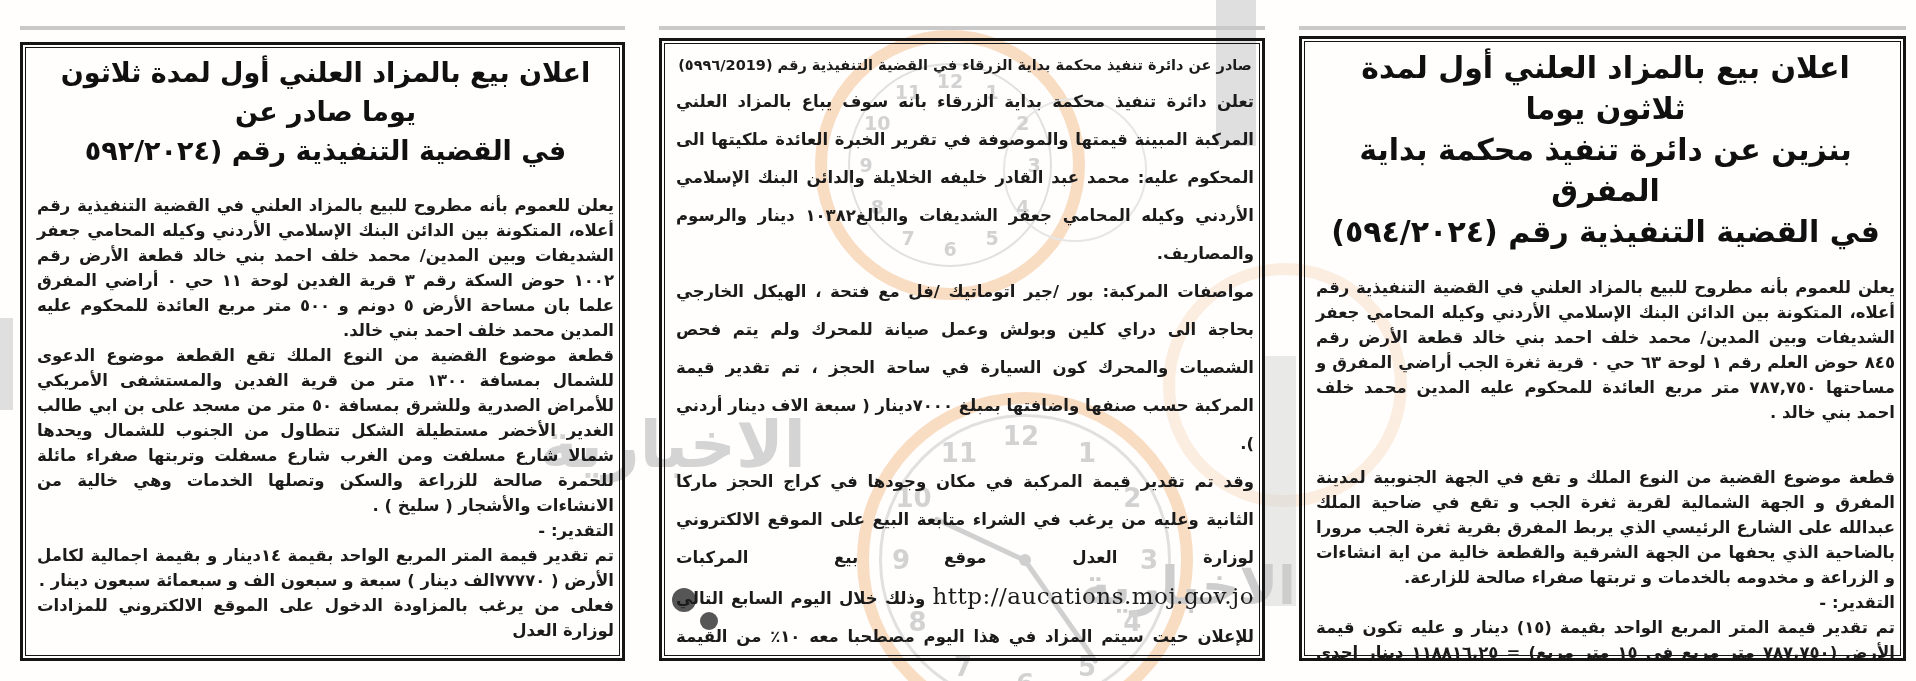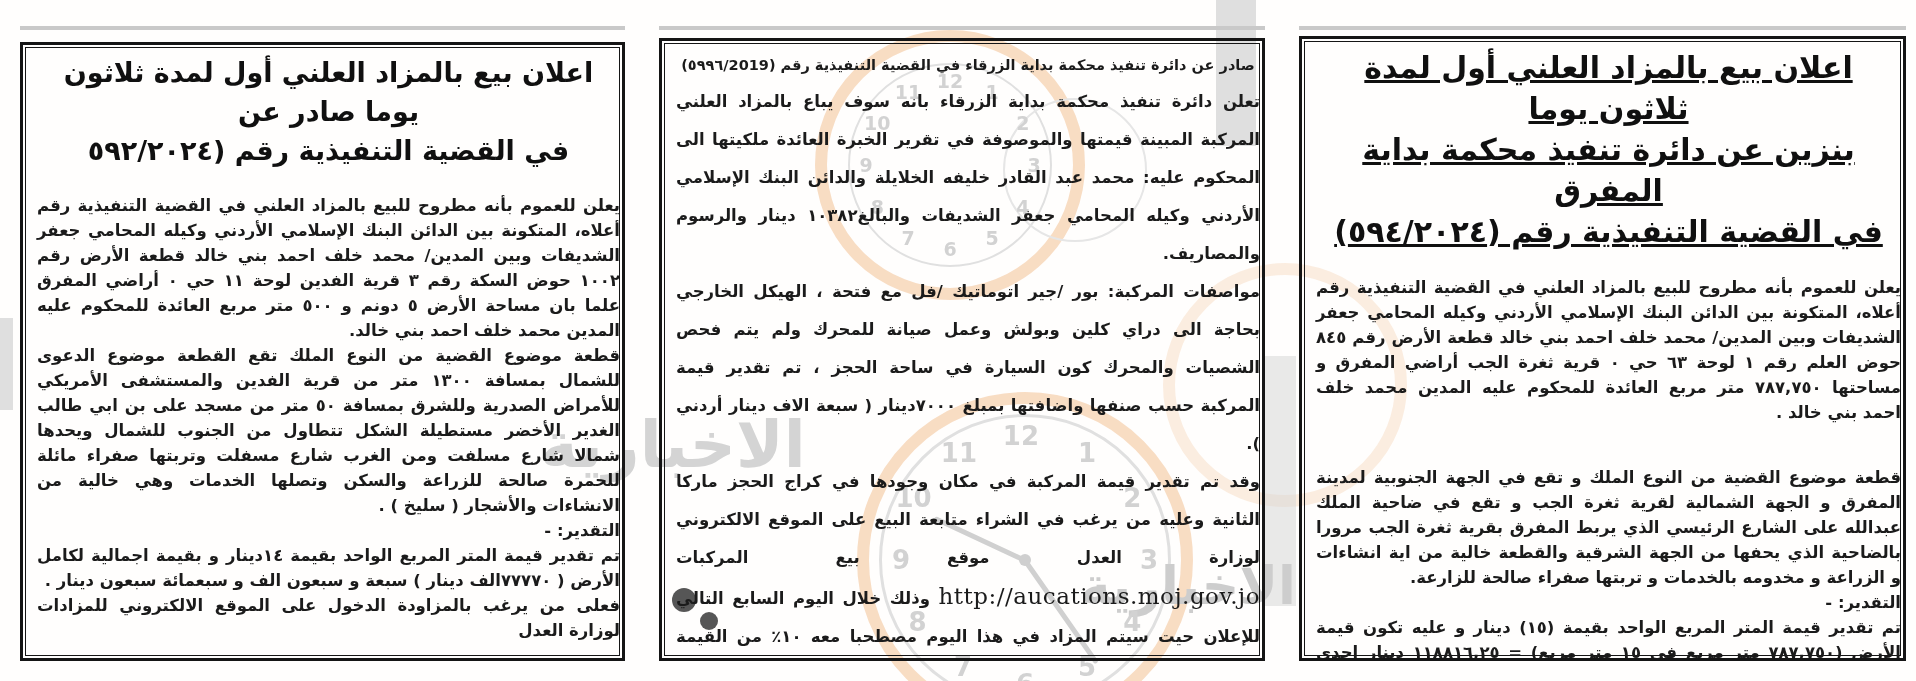--- a/index.html
+++ b/index.html
@@ -14,25 +14,25 @@
   .wm-num{position:absolute;width:28px;height:28px;line-height:28px;text-align:center;
     color:#d2d2d2;font-weight:bold;}
   .wm-hand{position:absolute;height:5px;background:#d0d0d0;transform-origin:left center;border-radius:3px;}
   .wm-dotc{position:absolute;width:12px;height:12px;border-radius:50%;background:#cfcfcf;}
   .blk{position:absolute;background:#d7d7d7;}
   .dot{position:absolute;border-radius:50%;background:#383838;opacity:.85;}
   .wm-word{position:absolute;color:#d4d4d4;font-weight:bold;white-space:nowrap;}
   
   .panel{position:absolute;z-index:1;border:3px solid #151515;box-sizing:border-box;background:transparent;}
   .panel::before{content:"";position:absolute;inset:2px;border:1px solid #151515;pointer-events:none;}
-  .panel-pad{position:relative;padding:8px 2px 6px 14px;height:100%;box-sizing:border-box;overflow:hidden;}
+  .panel-pad{position:relative;padding:8px 8px 6px 14px;height:100%;box-sizing:border-box;overflow:hidden;}
   .topline{position:absolute;top:26px;height:4px;background:#c9c9c9;z-index:1;}
   .t{font-weight:bold;text-align:center;color:#101010;margin:0;}
   .t-left{font-size:27px;line-height:39px;}
-  .t-right{font-size:30px;line-height:41px;text-decoration:underline;}
+  .t-right{font-size:30px;line-height:41px;}
   .t-mid{font-size:37px;line-height:46px;margin-top:6px;}
   .t-mid-sub{font-size:14.5px;line-height:20px;font-weight:bold;text-align:center;margin:6px 0 8px 0;}
   .body{font-size:16.5px;font-weight:bold;text-align:justify;margin:0;color:#1b1b1b;}
   .lh-side{line-height:25px;}
   .lh-mid{line-height:38px;}
   .gap-top{margin-top:40px;}
   .first-gap{margin-top:23px;}
   .url{direction:ltr;unicode-bidi:isolate;font-family:"DejaVu Serif",serif;
     font-weight:normal;font-size:23px;letter-spacing:.5px;}
 </style>

